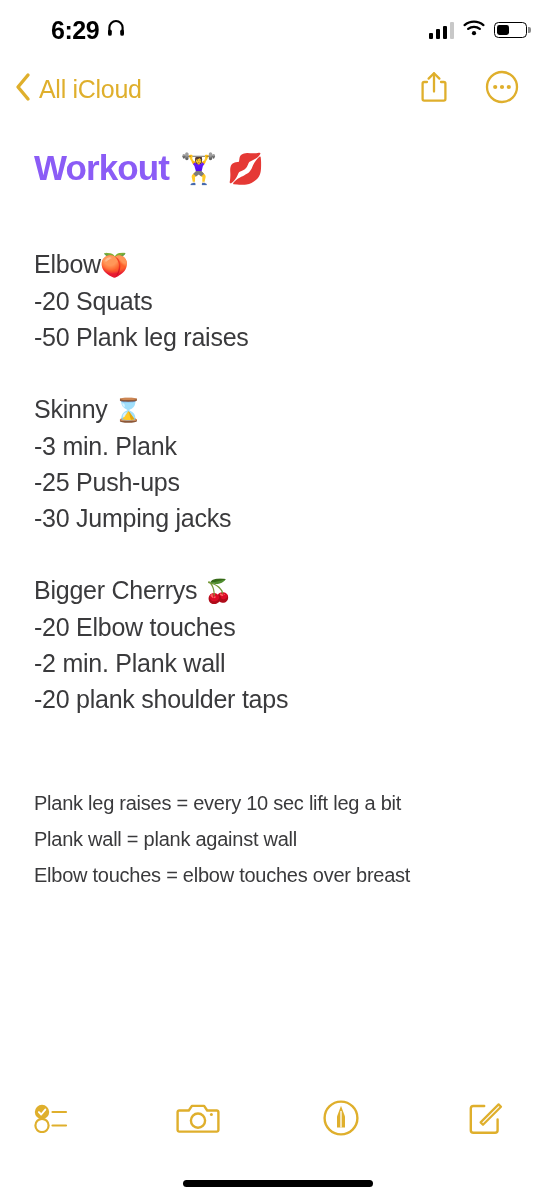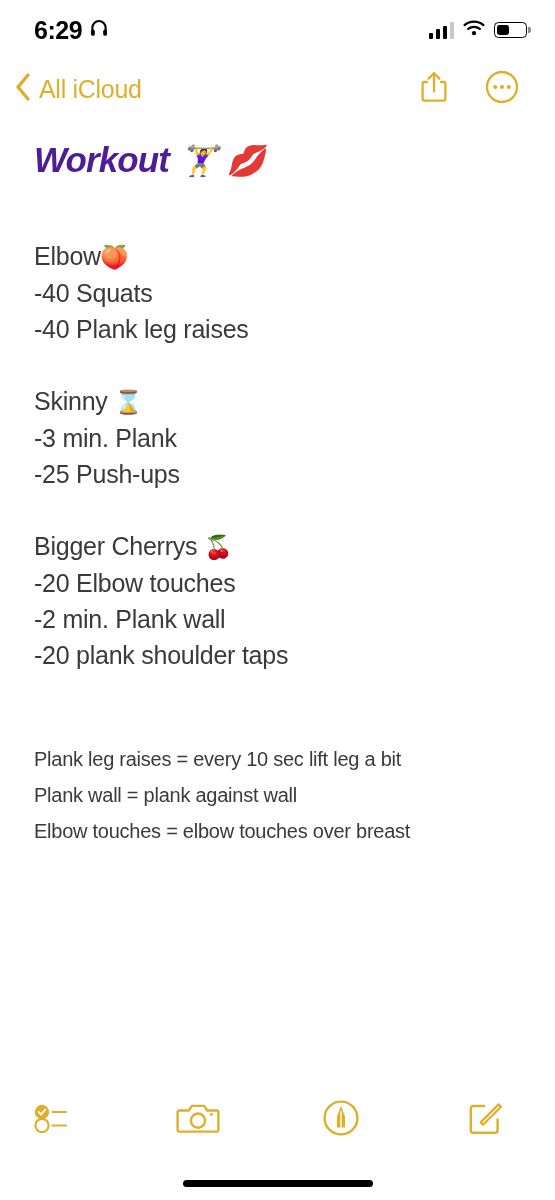--- a/index.html
+++ b/index.html
@@ -21,21 +21,21 @@
     flex-direction: column;
   }
 
   
   .status-bar {
     height: 60px;
     flex: 0 0 60px;
     display: flex;
     align-items: center;
     justify-content: space-between;
-    padding: 0 28px 0 34px;
+    padding: 0 28px 0 51px;
   }
   .status-left {
     display: flex;
     align-items: center;
     gap: 7px;
   }
   .status-time {
     font-size: 25px;
     font-weight: bold;
     color: #000000;
@@ -123,29 +123,28 @@
 
   
   .note-scroll {
     flex: 1 1 auto;
     padding: 0 34px;
     overflow: hidden;
   }
   .note-title {
     font-size: 35px;
     font-weight: bold;
-    color: #4c1d95;
+    color: #8b5cf6;
     letter-spacing: -0.9px;
-    margin-top: 22px;
+    margin-top: 30px;
     margin-bottom: 0;
     display: flex;
     align-items: center;
     gap: 11px;
     white-space: nowrap;
-    font-style: italic;
   }
   .title-emoji { font-size: 30px; }
 
   .note-body {
     margin-top: 58px;
     color: #3A3A3C;
     font-size: 25px;
     line-height: 36px;
     letter-spacing: -0.25px;
   }
@@ -264,28 +263,29 @@
     <div class="note-title">
       <span>Workout</span>
       <span class="title-emoji">🏋️‍♀️</span>
       <span class="title-emoji">💋</span>
     </div>
 
     <div class="note-body">
 
       <div class="block">
         <div class="line"><span>Elbow</span><span class="heading-emoji">🍑</span></div>
-        <div class="line">-40 Squats</div>
-        <div class="line">-40 Plank leg raises</div>
+        <div class="line">-20 Squats</div>
+        <div class="line">-50 Plank leg raises</div>
       </div>
 
       <div class="block">
         <div class="line"><span>Skinny </span><span class="heading-emoji">⌛</span></div>
         <div class="line">-3 min. Plank</div>
         <div class="line">-25 Push-ups</div>
+        <div class="line">-30 Jumping jacks</div>
       </div>
 
       <div class="block">
         <div class="line"><span>Bigger Cherrys </span><span class="heading-emoji">🍒</span></div>
         <div class="line">-20 Elbow touches</div>
         <div class="line">-2 min. Plank wall</div>
         <div class="line">-20 plank shoulder taps</div>
       </div>
 
     </div>

